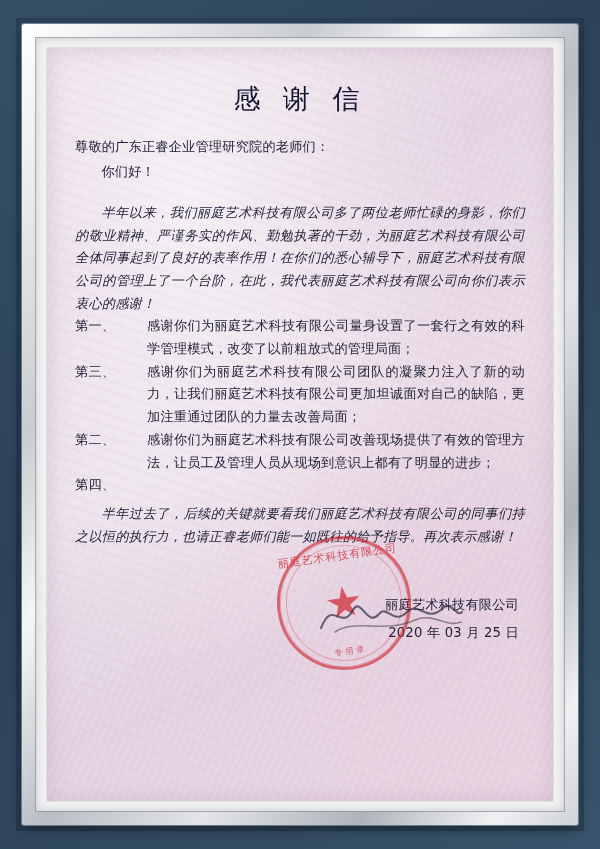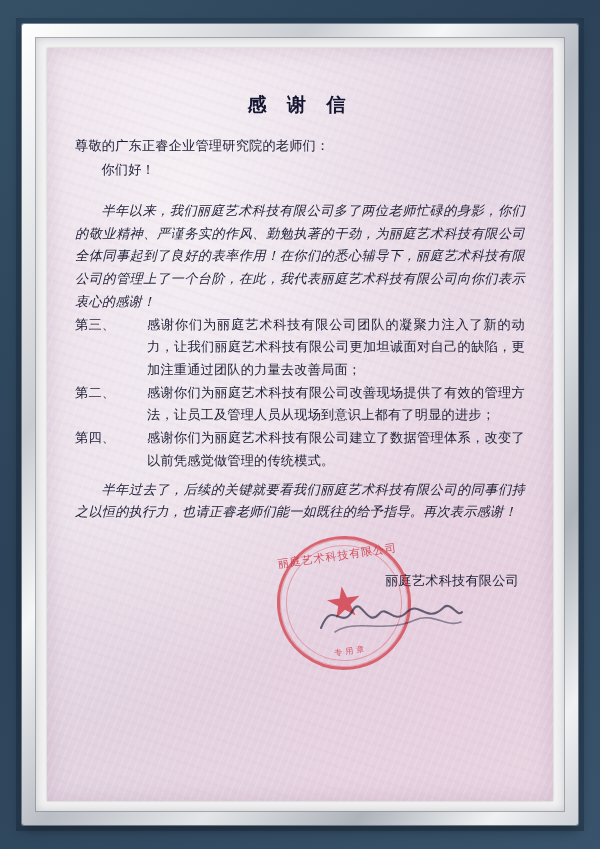--- a/index.html
+++ b/index.html
@@ -105,24 +105,24 @@
   .content {
     position: relative;
     padding: 26px 28px 0 28px;
     font-size: 13.2px;
     line-height: 1.72;
     letter-spacing: 0.2px;
   }
 
   .title {
     text-align: center;
-    font-size: 19px;
-    font-weight: bold;
+    font-size: 27px;
+    font-weight: normal;
     letter-spacing: 7px;
-    margin: 14px 0 14px 0;
+    margin: 2px 0 14px 0;
     color: #141631;
   }
 
   .salutation {
     margin: 4px 0 2px 0;
   }
   .greeting {
     margin: 0 0 18px 0;
     text-indent: 2em;
   }
@@ -234,36 +234,40 @@
   <div class="paper">
     <div class="content">
 
       <div class="title">感 谢 信</div>
 
       <p class="salutation">尊敬的广东正睿企业管理研究院的老师们：</p>
       <p class="greeting">你们好！</p>
       <p class="para">半年以来，我们丽庭艺术科技有限公司多了两位老师忙碌的身影，你们的敬业精神、严谨务实的作风、勤勉执著的干劲，为丽庭艺术科技有限公司全体同事起到了良好的表率作用！在你们的悉心辅导下，丽庭艺术科技有限公司的管理上了一个台阶，在此，我代表丽庭艺术科技有限公司向你们表示衷心的感谢！</p>
 
       <div class="numbered">
+        <span class="num">第一、</span>
+        <span class="txt">感谢你们为丽庭艺术科技有限公司量身设置了一套行之有效的科学管理模式，改变了以前粗放式的管理局面；</span>
+      </div>
+      <div class="numbered">
         <span class="num">第三、</span>
         <span class="txt">感谢你们为丽庭艺术科技有限公司团队的凝聚力注入了新的动力，让我们丽庭艺术科技有限公司更加坦诚面对自己的缺陷，更加注重通过团队的力量去改善局面；</span>
       </div>
       <div class="numbered">
         <span class="num">第二、</span>
         <span class="txt">感谢你们为丽庭艺术科技有限公司改善现场提供了有效的管理方法，让员工及管理人员从现场到意识上都有了明显的进步；</span>
       </div>
       <div class="numbered">
         <span class="num">第四、</span>
-        <span class="txt">感谢你们为丽庭艺术科技有限公司建立了数据管理体系，改变了以前凭感觉做管理的传统模式。</span>
       </div>
 
       <p class="para closing">半年过去了，后续的关键就要看我们丽庭艺术科技有限公司的同事们持之以恒的执行力，也请正睿老师们能一如既往的给予指导。再次表示感谢！</p>
 
       <div class="signature">
         <span class="sig-line">丽庭艺术科技有限公司</span>
+        <span class="sig-date">2020 年 03 月 25 日</span>
       </div>
     </div>
 
     <div class="seal">
       <div class="seal-ring2"></div>
       <div class="seal-top">丽庭艺术科技有限公司</div>
       <div class="star"></div>
       <div class="seal-bottom">专用章</div>
     </div>
 

